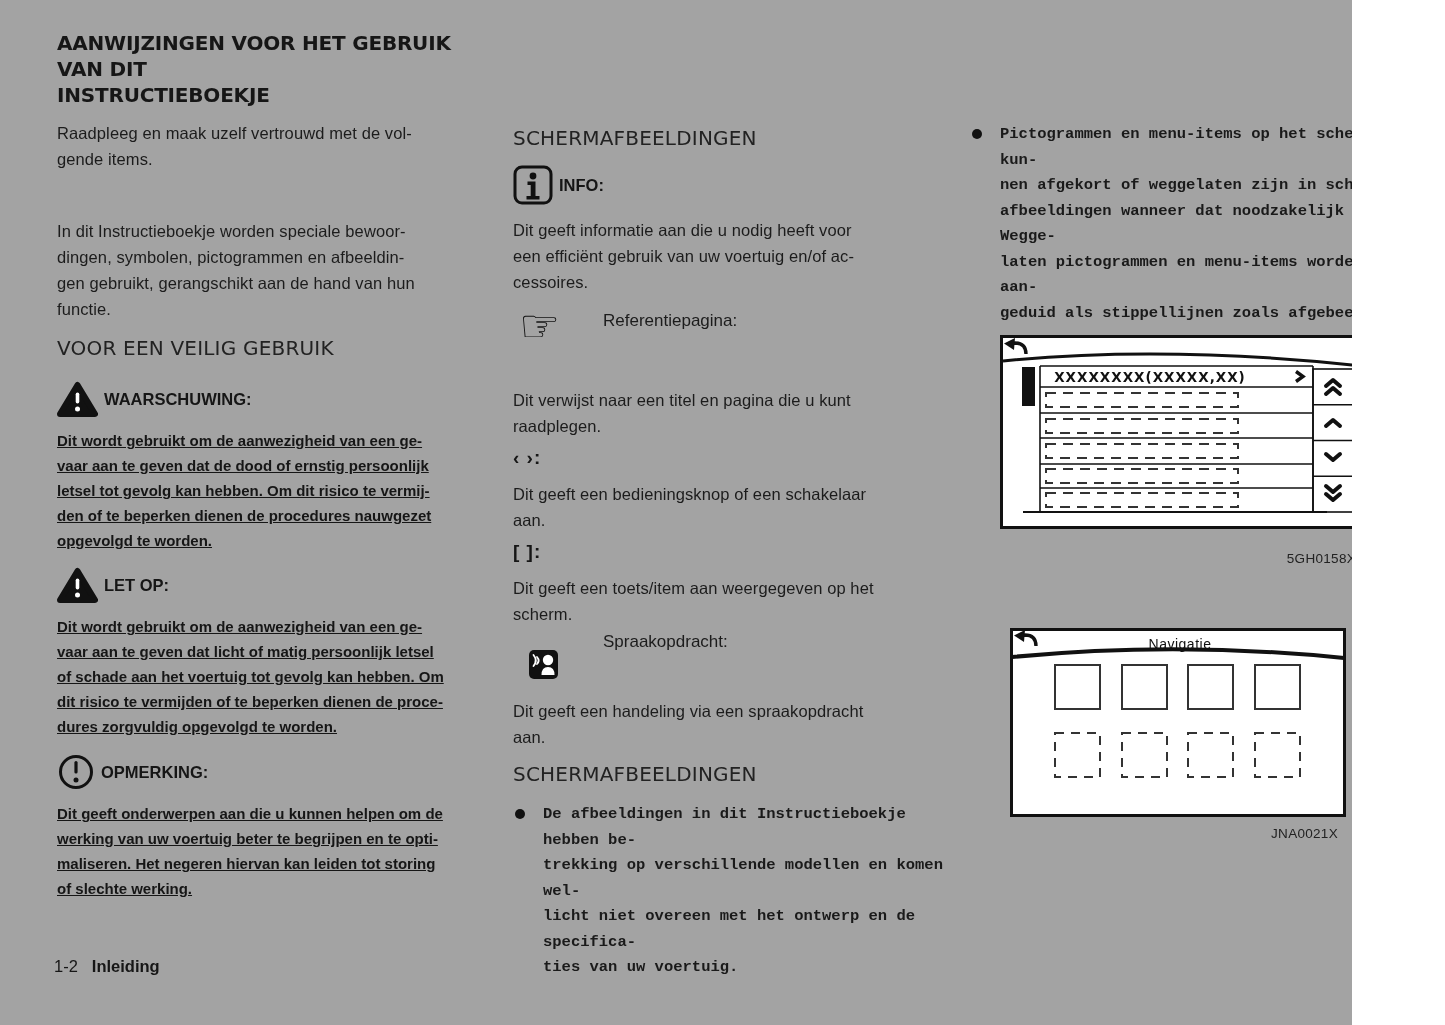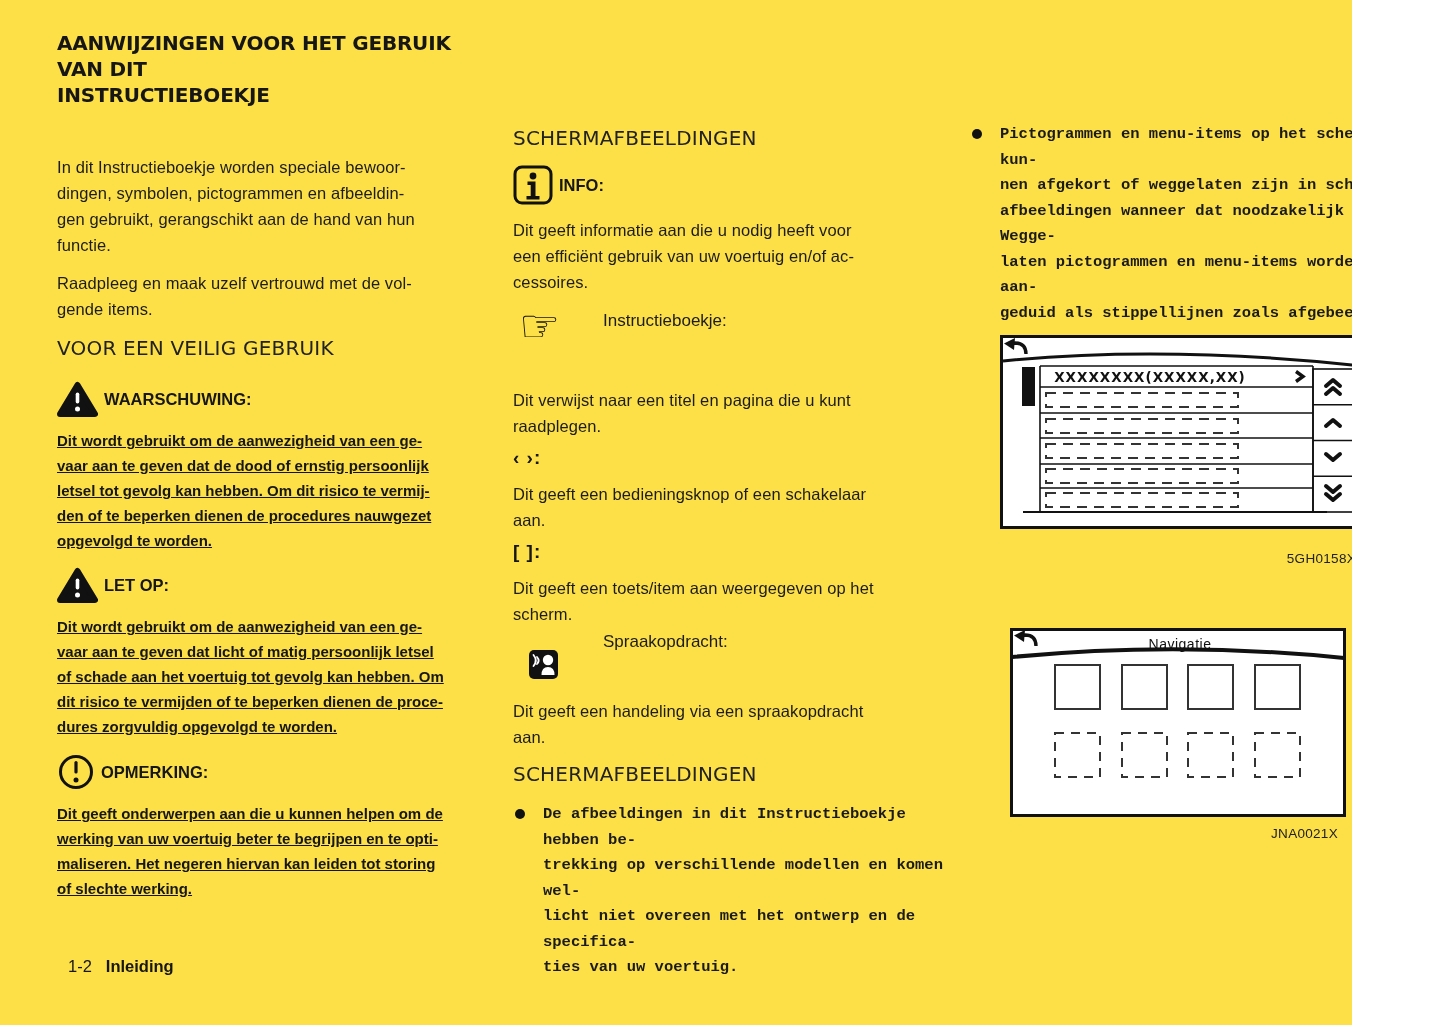--- a/index.html
+++ b/index.html
@@ -1,16 +1,16 @@
 <!DOCTYPE html>
 <html><head>
 <meta charset="utf-8">
 <style>
   html,body{margin:0;padding:0;background:#fff;}
-  .page{position:relative;width:1352px;height:1025px;background:#fde047;overflow:hidden;
+  .page{position:relative;width:1352px;height:1025px;background:#a3a3a3;overflow:hidden;
         font-family:"Liberation Sans",sans-serif;color:#1c1c1c;}
   .col{position:absolute;}
   .col1{left:57px;top:30px;width:430px;}
   .col2{left:513px;top:126px;width:430px;}
   .col3{left:970px;top:122px;width:424px;}
   .t{white-space:pre-line;}
   h1{font:bold 20px/26px "DejaVu Sans",sans-serif;letter-spacing:-0.2px;margin:0;color:#161616;}
   h2{font:normal 20px/24px "DejaVu Sans",sans-serif;letter-spacing:0.2px;margin:0;color:#222;}
   .body{font-size:16.5px;line-height:26px;letter-spacing:0.1px;margin:0;}
   .boldpar{font-size:15px;line-height:25px;font-weight:bold;margin:0;color:#161616;text-decoration:underline;}
@@ -22,44 +22,44 @@
   .voiceicon{position:absolute;left:15px;top:17px;}
   .sym{font-size:19px;font-weight:bold;margin:0;letter-spacing:1px;color:#161616;}
   .bullet-item{display:flex;font-family:Liberation Mono, monospace;}
   .dot{flex:0 0 auto;width:10px;height:10px;border-radius:50%;background:#111;margin:7px 0 0 2px;}
   .bullet-text{margin:0 0 0 18px;font-size:15.5px;line-height:25.5px;font-weight:600;color:#1a1a1a;}
   .cap{font-size:13.5px;color:#222;text-align:right;letter-spacing:0.3px;}
   .cap1{width:386px;margin-top:22px;}
   .cap2{width:368px;margin-top:9px;}
   .diag1{display:block;margin:9px 0 0 30px;}
   .diag2{display:block;margin:62px 0 0 40px;}
-  .footer{position:absolute;left:68px;top:957px;font-size:16.5px;color:#161616;}
+  .footer{position:absolute;left:54px;top:957px;font-size:16.5px;color:#161616;}
   .footer .sec{font-weight:bold;margin-left:14px;}
   svg{display:block;}
   
   .m46{margin-top:46px;} .m12{margin-top:12px;} .m14{margin-top:14px;}
   .m21{margin-top:21px;} .m10{margin-top:10px;} .m15{margin-top:15px;} .m8{margin-top:8px;} .m30{margin-top:30px;}
   .m16{margin-top:16px;} .m5{margin-top:5px;} .mvoice{min-height:56px;}
   .mref{min-height:46px;}
 </style>
 </head>
 <body>
 
 <div class="page">
 
   <div class="col col1">
     <h1 class="t">AANWIJZINGEN VOOR HET GEBRUIK VAN DIT
 INSTRUCTIEBOEKJE</h1>
 
+    <p class="body t m12">Raadpleeg en maak uzelf vertrouwd met de vol-
+gende items.</p>
     <p class="body t m46">In dit Instructieboekje worden speciale bewoor-
 dingen, symbolen, pictogrammen en afbeeldin-
 gen gebruikt, gerangschikt aan de hand van hun
 functie.</p>
-    <p class="body t m12">Raadpleeg en maak uzelf vertrouwd met de vol-
-gende items.</p>
 
     <h2 class="m14">VOOR EEN VEILIG GEBRUIK</h2>
 
     <div class="iconrow m21">
       <svg width="41" height="37" viewBox="0 0 41 37">
         <polygon points="20.5,4 38,33 3,33" fill="#111" stroke="#111" stroke-width="6" stroke-linejoin="round"></polygon>
         <rect x="18.7" y="11.5" width="3.6" height="11" rx="1.8" fill="#fff"></rect>
         <circle cx="20.5" cy="28" r="2.5" fill="#fff"></circle>
       </svg>
       <span class="lbl">WAARSCHUWING:</span>
@@ -108,21 +108,21 @@
         <path d="M14.5 16.5 h8 v14.5 h4 v3.5 H13.5 v-3.5 h4.2 V20 h-3.2 z" fill="#111"></path>
       </svg>
       <span class="lbl">INFO:</span>
     </div>
     <p class="body t m12">Dit geeft informatie aan die u nodig heeft voor
 een efficiënt gebruik van uw voertuig en/of ac-
 cessoires.</p>
 
     <div class="symrow mref m16">
       <span class="hand">☞</span>
-      <span class="symlabel">Instructieboekje:</span>
+      <span class="symlabel">Referentiepagina:</span>
     </div>
     <p class="body t m30">Dit verwijst naar een titel en pagina die u kunt
 raadplegen.</p>
 
     <p class="sym m8">‹  ›:</p>
     <p class="body t m12">Dit geeft een bedieningsknop of een schakelaar
 aan.</p>
 
     <p class="sym m8">[   ]:</p>
     <p class="body t m12">Dit geeft een toets/item aan weergegeven op het

